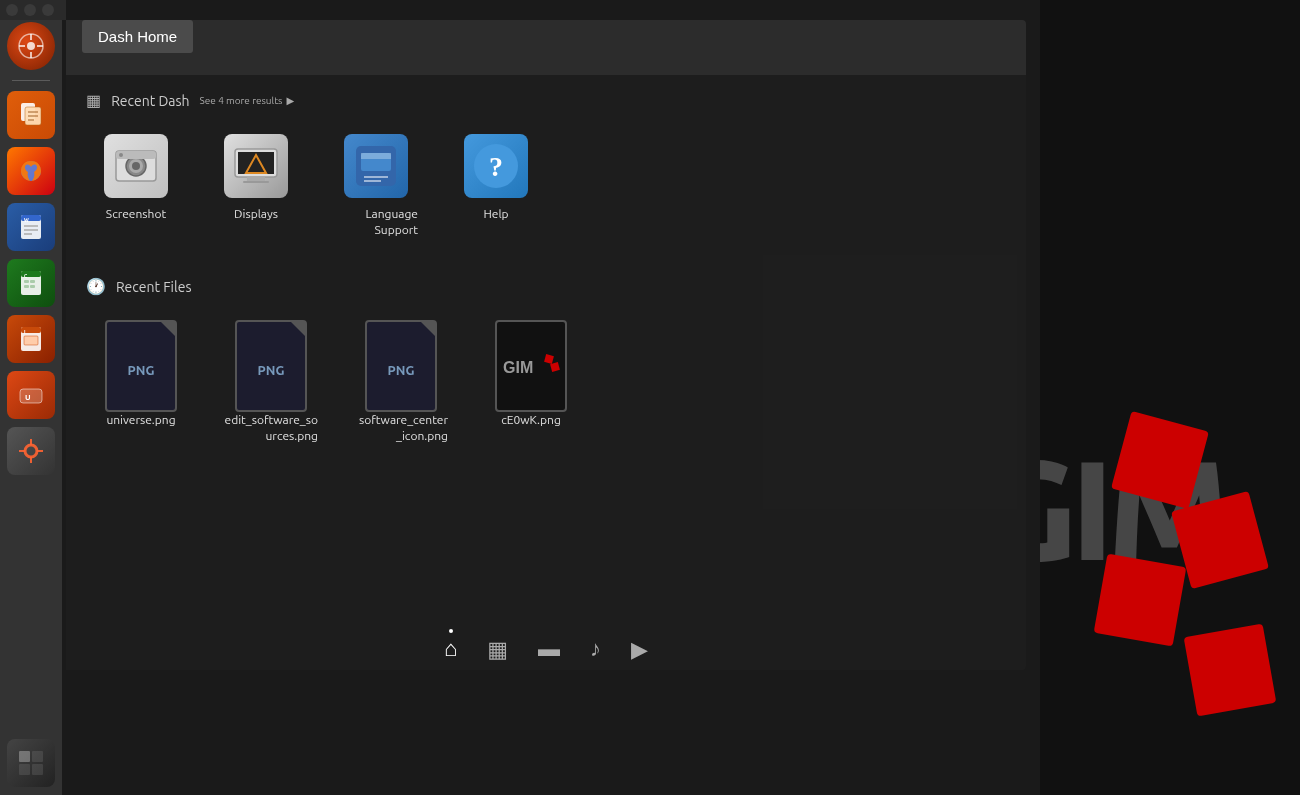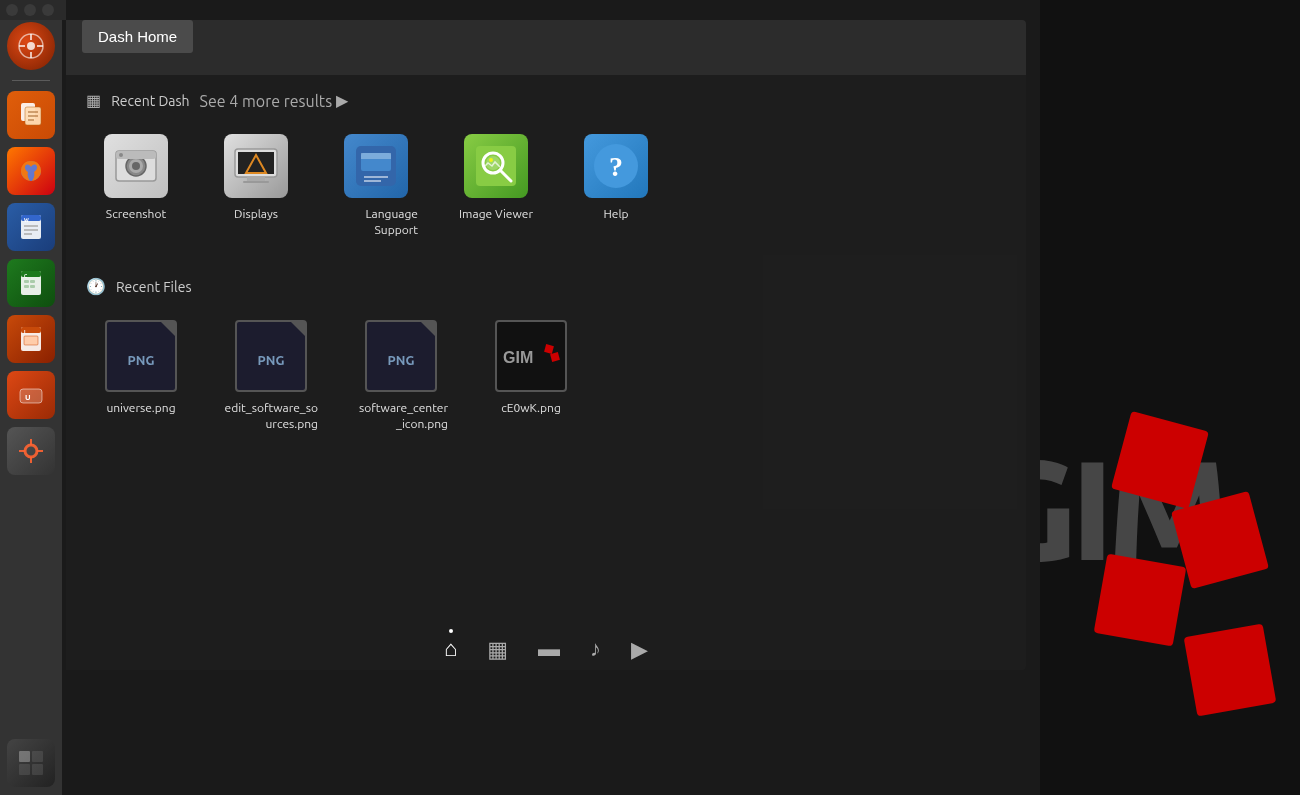--- a/index.html
+++ b/index.html
@@ -133,21 +133,21 @@
       gap: 10px;
       margin-bottom: 16px;
     }
     .section-title {
       color: #cccccc;
       font-size: 14px;
       font-weight: 400;
     }
     .see-more {
       color: #aaaaaa;
-      font-size: 16px;
+      font-size: 10px;
       cursor: pointer;
       display: flex;
       align-items: center;
       gap: 4px;
     }
     .section-icon {
       color: #aaa;
       font-size: 16px;
     }
 
@@ -193,23 +193,22 @@
       display: flex;
       flex-direction: column;
       align-items: center;
       width: 110px;
       cursor: pointer;
       padding: 8px;
       border-radius: 6px;
     }
     .file-icon {
       width: 72px;
-      height: 72px;
+      height: 92px;
       border-radius: 4px;
-      margin-bottom: 8px;
       display: flex;
       align-items: center;
       justify-content: center;
       background: #1a1a2e;
       border: 2px solid #444;
       font-size: 11px;
       font-weight: bold;
       color: #88aacc;
       flex-direction: column;
     }
@@ -545,35 +544,20 @@
             <rect x="10" y="12" width="30" height="18" rx="2" fill="#4488cc"></rect>
             <rect x="10" y="12" width="30" height="6" fill="#fff" opacity="0.3"></rect>
 
             <line x1="13" y1="36" x2="37" y2="36" stroke="white" stroke-width="1.5" opacity="0.7"></line>
             <line x1="13" y1="40" x2="30" y2="40" stroke="white" stroke-width="1.5" opacity="0.7"></line>
           </svg>
         </div>
         <span class="app-label">Language Support</span>
       </div>
 
-      <div class="app-item">
-        <div class="app-icon-img imageview-icon">
-          <svg width="50" height="50" viewBox="0 0 50 50">
-            <rect x="5" y="5" width="40" height="40" rx="4" fill="#88cc44"></rect>
-
-            <circle cx="22" cy="22" r="10" fill="none" stroke="white" stroke-width="3"></circle>
-            <circle cx="22" cy="22" r="7" fill="rgba(255,255,255,0.2)"></circle>
-            <line x1="29" y1="29" x2="40" y2="40" stroke="white" stroke-width="3" stroke-linecap="round"></line>
-
-            <circle cx="20" cy="19" r="2" fill="yellow" opacity="0.8"></circle>
-            <path d="M13 26 L17 22 L21 25 L24 21 L29 26" fill="none" stroke="white" stroke-width="1.5" opacity="0.7"></path>
-          </svg>
-        </div>
-        <span class="app-label">Image Viewer</span>
-      </div>
 
       <div class="app-item">
         <div class="app-icon-img help-icon">
           <svg width="50" height="50" viewBox="0 0 50 50">
             <circle cx="25" cy="25" r="22" fill="#4499dd"></circle>
             <text x="25" y="35" text-anchor="middle" fill="white" font-size="28" font-weight="bold" font-family="serif">?</text>
           </svg>
         </div>
         <span class="app-label">Help</span>
       </div>

